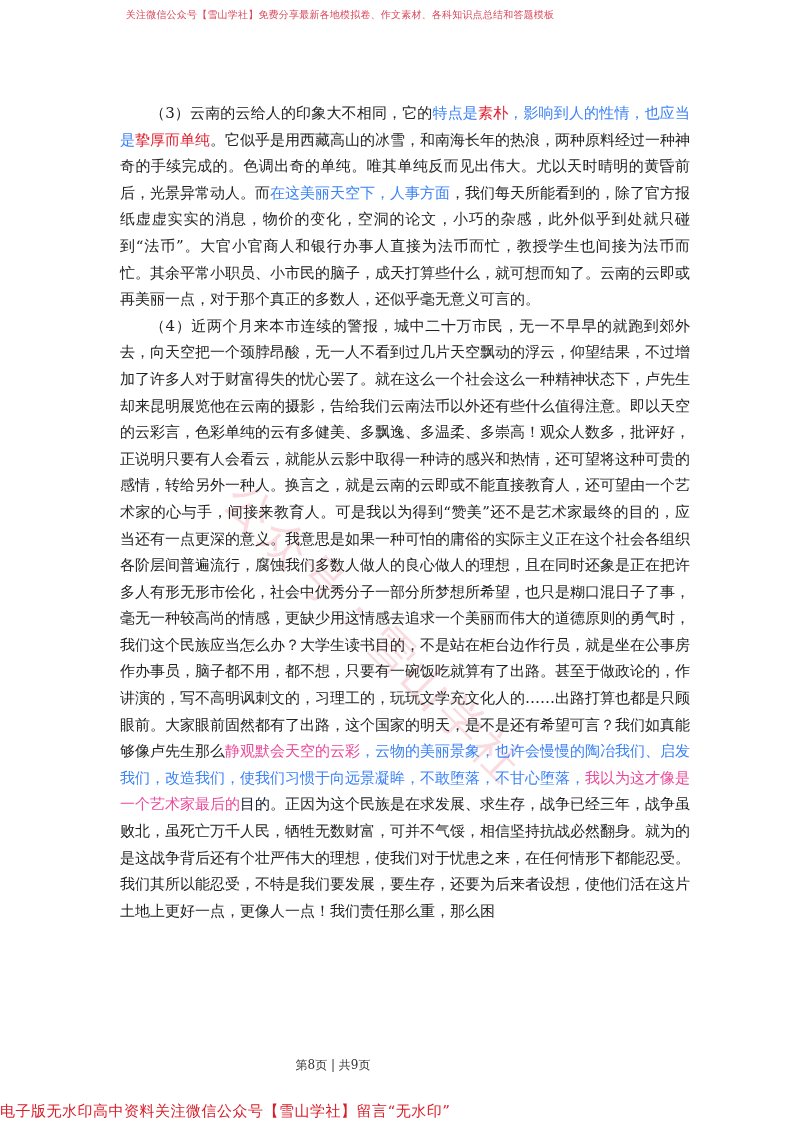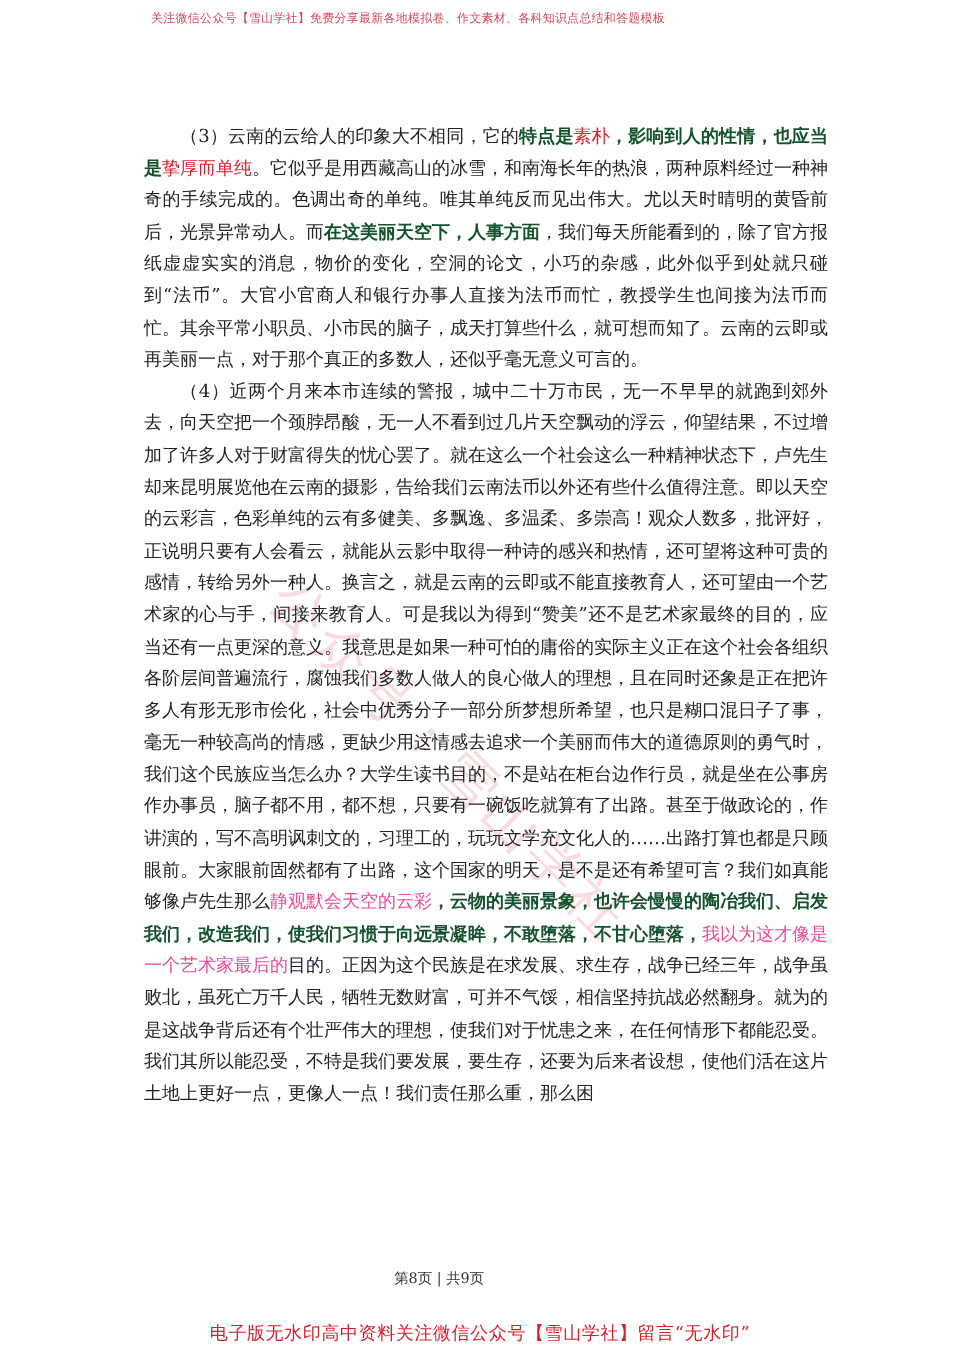--- a/index.html
+++ b/index.html
@@ -9,30 +9,30 @@
   }
   .top-banner {
     position: absolute; top: 8px; left: 0; width: 680px; text-align: center;
     font-size: 10px; color: #d9475a; letter-spacing: 0.2px;
   }
   .content {
     position: absolute; top: 100px; left: 120px; width: 570px;
     font-size: 15px; line-height: 26.6px; text-align: justify;
   }
   .content p { margin: 0; text-indent: 2em; }
-  .b { font-weight: bold; color: #14532d; }
+  .b { font-weight: normal; color: #3b82f6; }
   .r { color: #ec4899; }
   .rb { color: #e02030; font-weight: normal; }
   .g { color: #0f172a; }
   .page-num {
     position: absolute; top: 1057px; left: 0; width: 666px; text-align: center;
-    font-size: 12px; color: #333; margin-left: 33px;
+    font-size: 12px; color: #333;
   }
   .bottom-banner {
-    position: absolute; top: 1102px; left: 0; width: 800px; text-align: center;
+    position: absolute; top: 1102px; left: 0; width: 800px; 
     font-size: 15px; color: #d81e2a; letter-spacing: 0.5px;
   }
   .watermark {
     position: absolute; top: 470px; left: 255px; transform: rotate(45deg); transform-origin: left top;
     font-size: 46px; color: rgba(230, 90, 110, 0.22); white-space: nowrap; letter-spacing: 4px;
     font-family: "DejaVu Sans", sans-serif; pointer-events: none;
   }
 </style>
 </head>
 <body>

